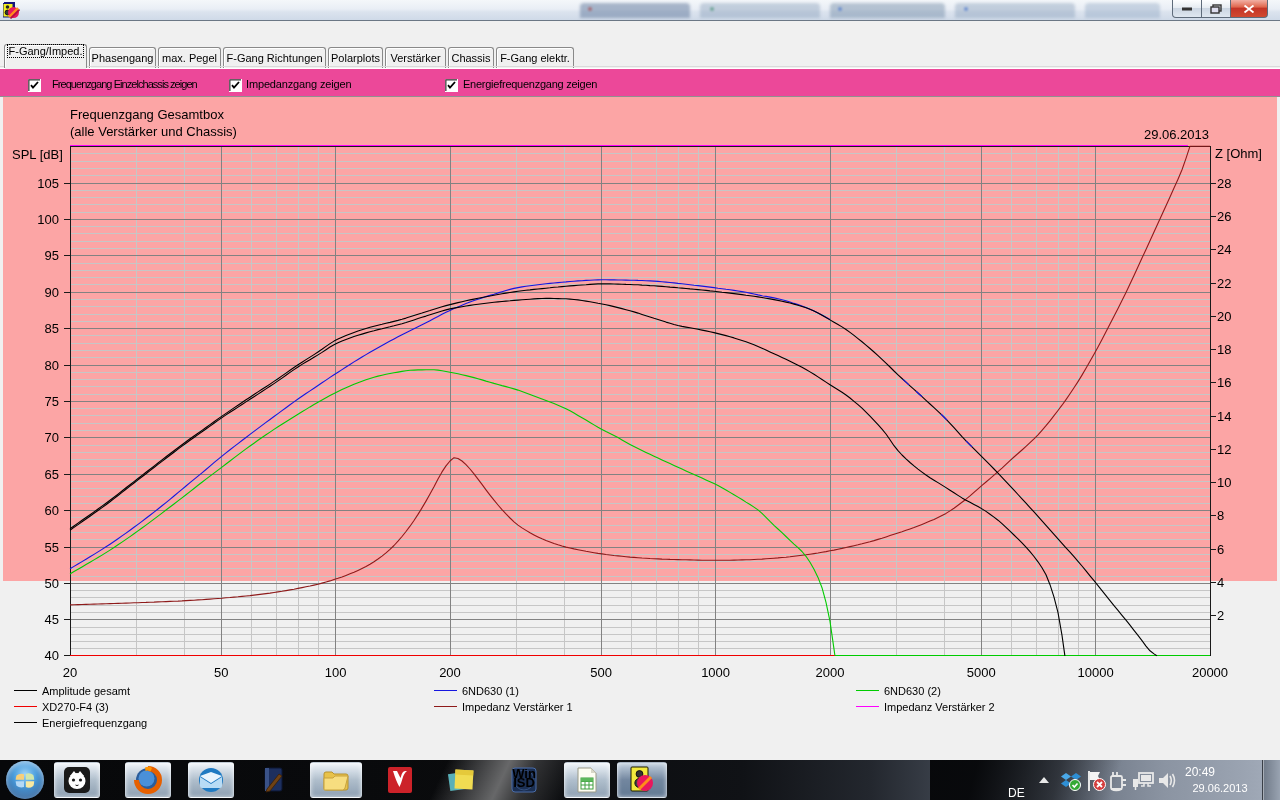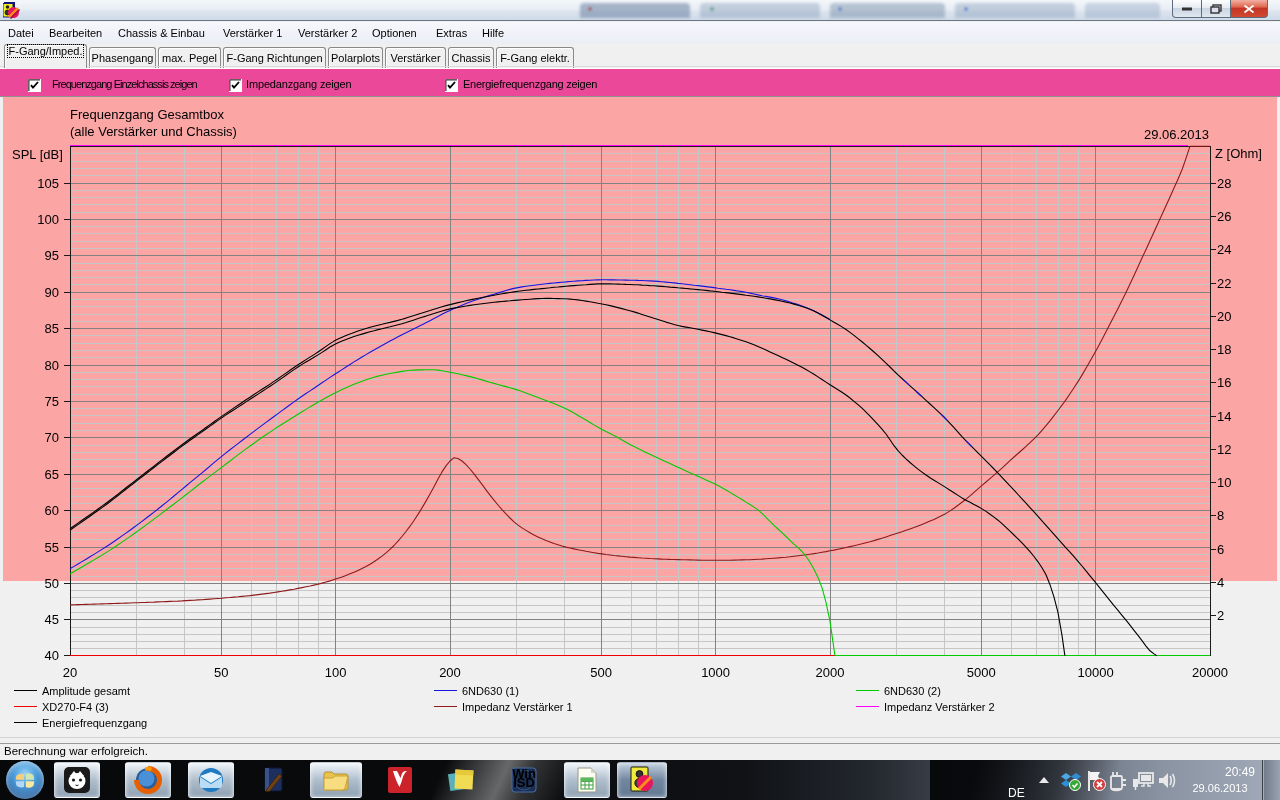--- a/index.html
+++ b/index.html
@@ -30,21 +30,21 @@
 #statusbar .txt{position:absolute;left:4px;top:1px;font-size:11.5px;color:#000}
 #taskbar{position:absolute;left:0;top:760px;width:1280px;height:40px;background:linear-gradient(90deg,#07080a 0%,#0a0b0d 40%,#101216 58%,#23272e 68%,#454c57 76%,#6b7482 84%,#8b94a2 91%,#9aa3b1 97%,#a4adbb 100%)}
 #taskbar .streak{position:absolute;left:430px;top:0;width:160px;height:40px;background:linear-gradient(115deg,rgba(255,255,255,0) 10%,rgba(255,255,255,.38) 45%,rgba(255,255,255,.16) 60%,rgba(255,255,255,0) 85%)}
 #taskbar .darkband{position:absolute;left:930px;top:0;width:230px;height:40px;background:linear-gradient(105deg,rgba(5,6,8,.95) 20%,rgba(5,6,8,.55) 55%,rgba(5,6,8,0) 80%)}
 #orb{position:absolute;left:6px;top:1px;width:38px;height:38px;border-radius:50%;background:radial-gradient(circle at 50% 35%,#9fd4f7 0%,#4a9ede 35%,#1b5c9e 70%,#0d3c70 100%);box-shadow:inset 0 -6px 10px rgba(255,255,255,.25), inset 0 3px 5px rgba(255,255,255,.5)}
 .tbtn{position:absolute;top:2px;height:36px;border-radius:3px;border:1px solid rgba(255,255,255,.45);background:linear-gradient(180deg,rgba(245,250,255,.98),rgba(205,222,238,.85) 50%,rgba(175,198,220,.8));box-shadow:inset 0 0 4px rgba(255,255,255,.6);}
 .tbtn.tactive{background:linear-gradient(180deg,rgba(215,230,245,.9),rgba(140,165,195,.8) 50%,rgba(120,148,180,.8))}
 .ticon{position:absolute;top:4px}
 .tray{position:absolute}
 #de{position:absolute;left:1008px;top:26px;font-size:12px;color:#fff}
-#clock{position:absolute;left:1185px;top:5px;width:70px;text-align:right;font-size:12px;color:#fff}
+#clock{position:absolute;left:1185px;top:5px;width:70px;text-align:left;font-size:12px;color:#fff}
 #date{position:absolute;left:1175px;top:22px;width:90px;text-align:center;font-size:11px;color:#fff}
 #showdesk{position:absolute;left:1262px;top:0;width:18px;height:40px;background:linear-gradient(90deg,#6f7987,#99a3b1);border-left:1px solid #3a3f47;box-shadow:inset 1px 0 0 rgba(255,255,255,.4)}
 </style></head><body>
 <div id="root">
  <div id="titlebar">
   <div class="blobs">
    <div class="blob" style="left:20px;width:110px;background:rgba(95,120,155,.5)"></div>
    <div class="blob" style="left:140px;width:120px"></div>
    <div class="blob" style="left:270px;width:115px;background:rgba(105,130,160,.42)"></div>
    <div class="blob" style="left:395px;width:120px"></div>
@@ -73,30 +73,20 @@
           <rect x="3" y="1" width="8" height="6" fill="none" stroke="#333" stroke-width="1.4"></rect>
           <rect x="1" y="3" width="8" height="6" fill="#dde" stroke="#333" stroke-width="1.4"></rect>
         </svg>
       </div>
   <div class="capbtn" id="bclose">
         <svg width="11" height="9" viewBox="0 0 11 9">
           <path d="M1 1 L10 8 M10 1 L1 8" stroke="#fff" stroke-width="1.8"></path>
         </svg>
       </div>
  </div>
- <div id="menubar">
-      <span style="left:8px">Datei</span>
-      <span style="left:49px">Bearbeiten</span>
-      <span style="left:118px">Chassis &amp; Einbau</span>
-      <span style="left:223px">Verstärker 1</span>
-      <span style="left:298px">Verstärker 2</span>
-      <span style="left:372px">Optionen</span>
-      <span style="left:436px">Extras</span>
-      <span style="left:482px">Hilfe</span>
-    </div>
  <div id="tabrow">
       <div class="tab active"><span class="focus">F-Gang/Imped.</span></div>
       <div class="tab" style="left:89px;width:67px">Phasengang</div>
       <div class="tab" style="left:158px;width:63px">max. Pegel</div>
       <div class="tab" style="left:223px;width:103px">F-Gang Richtungen</div>
       <div class="tab" style="left:328px;width:55px">Polarplots</div>
       <div class="tab" style="left:385px;width:61px">Verstärker</div>
       <div class="tab" style="left:448px;width:46px">Chassis</div>
       <div class="tab" style="left:496px;width:78px">F-Gang elektr.</div>
     </div>
@@ -335,25 +325,20 @@
         <line x1="14" y1="706.5" x2="37" y2="706.5" stroke="#f00000"></line>
         <text class="lg" x="42" y="710.5">XD270-F4 (3)</text>
         <line x1="434" y1="706.5" x2="457" y2="706.5" stroke="#8e1a1a"></line>
         <text class="lg" x="462" y="710.5">Impedanz Verstärker 1</text>
         <line x1="856" y1="706.5" x2="879" y2="706.5" stroke="#ff00ff"></line>
         <text class="lg" x="884" y="710.5">Impedanz Verstärker 2</text>
         <line x1="14" y1="722.5" x2="37" y2="722.5" stroke="#000000"></line>
         <text class="lg" x="42" y="726.5">Energiefrequenzgang</text>
 </svg>
     </div>
- <div id="statusbar">
-      <div class="inner">
-        <div class="txt">Berechnung war erfolgreich.</div>
-      </div>
-    </div>
  <div id="taskbar">
   <div class="streak"></div>
       <div class="darkband"></div>
   <div id="orb"><svg width="38" height="38" viewBox="0 0 38 38">
           <g transform="translate(19,19.5)">
             <path d="M-8.5 -5 Q-5 -7.5 -1 -6.2 L-1 -0.8 L-9.3 -0.8 Q-9.3 -2.5 -8.5 -5Z" fill="#f7cf7a"></path>
             <path d="M0.8 -6.6 Q5 -8.2 8.3 -5.4 Q9.2 -3 9.2 -0.8 L0.8 -0.8Z" fill="#cfe6ad"></path>
             <path d="M-9.3 0.8 L-1 0.8 L-1 6.4 Q-5 7.8 -8.5 5.2 Q-9.3 3 -9.3 0.8Z" fill="#b5d9f5"></path>
             <path d="M0.8 0.8 L9.2 0.8 Q9.2 3.2 8.3 5.4 Q4.5 8.4 0.8 6.6Z" fill="#f9e9a0"></path>
           </g>

